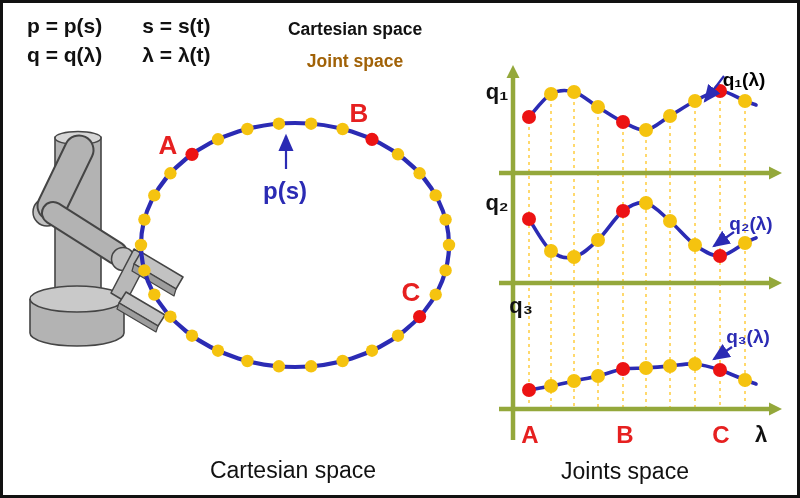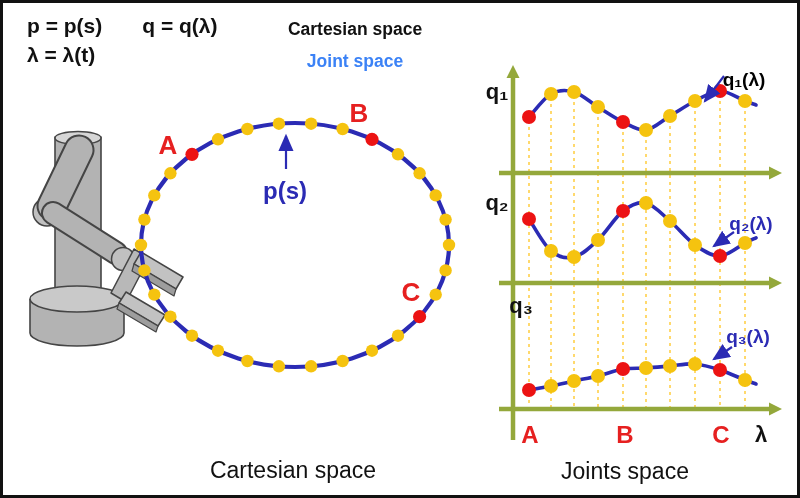--- a/index.html
+++ b/index.html
@@ -152,26 +152,27 @@
         <circle cx="742" cy="377" r="7" fill="#f5c30f"></circle>
       </g>
 
     <line x1="721" y1="73" x2="702" y2="98" stroke="#2b2bb4" stroke-width="2.2" marker-end="url(#arrow-blue)"></line>
     <line x1="731" y1="229" x2="711" y2="243" stroke="#2b2bb4" stroke-width="2.2" marker-end="url(#arrow-blue)"></line>
     <line x1="729" y1="344" x2="711" y2="356" stroke="#2b2bb4" stroke-width="2.2" marker-end="url(#arrow-blue)"></line>
   </svg>
 
   <div id="equations" class="c-black" style="color: rgb(17, 17, 17);">
     <span>p = p(s)</span>
+    <span>s = s(t)</span>
     <span>q = q(λ)</span>
     <span>λ = λ(t)</span>
   </div>
 
   <div class="abs hdr c-black" style="left: 352px; top: 27px; color: rgb(17, 17, 17);">Cartesian space</div>
-  <div class="abs hdr c-black" style="left: 352px; top: 59px; color: #3b82f6;">Joint space</div>
+  <div class="abs hdr c-black" style="left: 352px; top: 59px; color: #a16207;">Joint space</div>
 
   <div class="abs pt-label c-red" style="left: 165px; top: 142px; color: rgb(230, 32, 32);">A</div>
   <div class="abs pt-label c-red" style="left: 356px; top: 110px; color: rgb(230, 32, 32);">B</div>
   <div class="abs pt-label c-red" style="left: 408px; top: 289px; color: rgb(230, 32, 32);">C</div>
   <div class="abs blue-lbl c-blue" style="left: 282px; top: 188px; color: rgb(43, 43, 180);">p(s)</div>
 
   <div class="abs q-axis c-black" style="left: 494px; top: 89px; color: rgb(17, 17, 17);">q₁</div>
   <div class="abs q-axis c-black" style="left: 494px; top: 200px; color: rgb(17, 17, 17);">q₂</div>
   <div class="abs q-axis c-black" style="left: 518px; top: 303px; color: rgb(17, 17, 17);">q₃</div>
 

